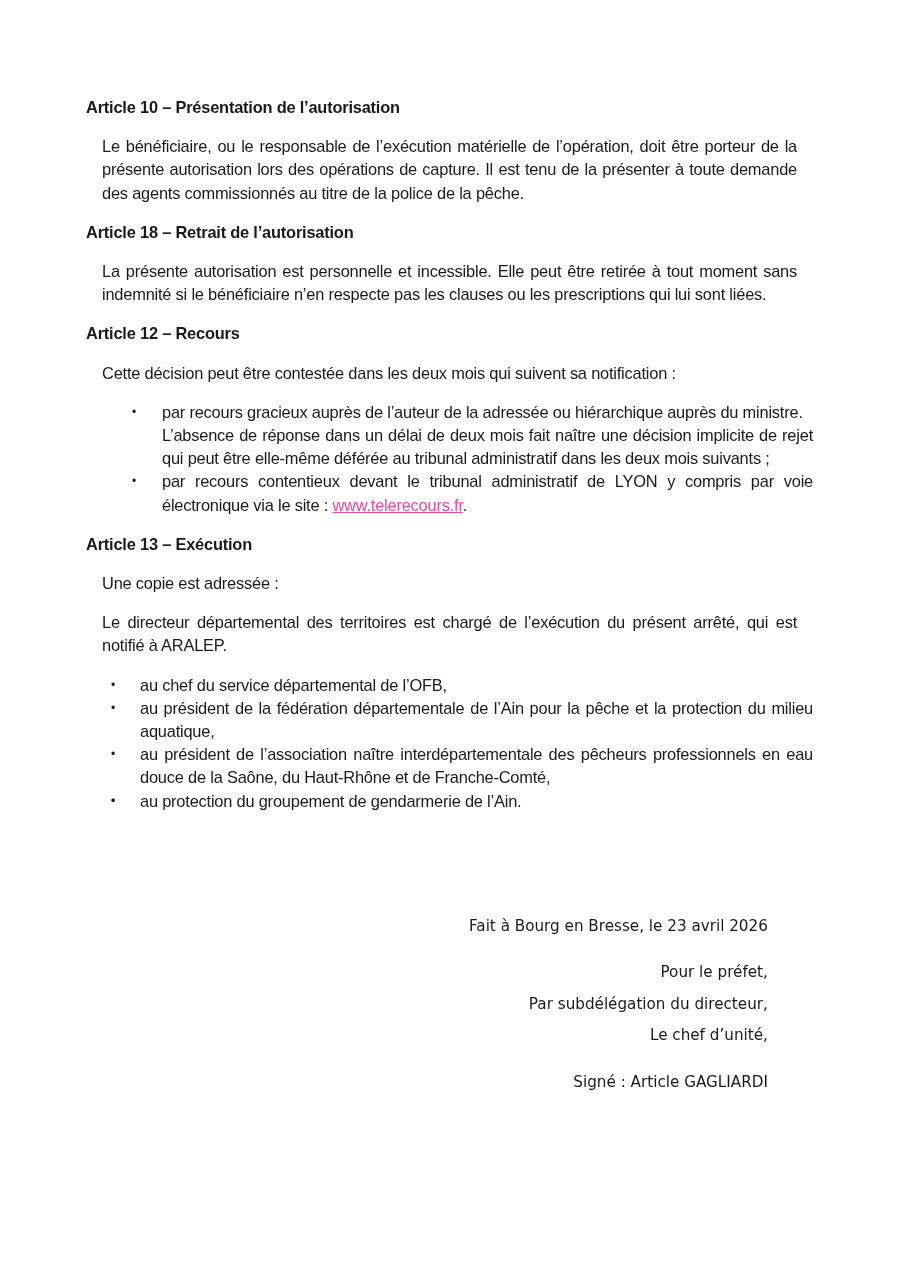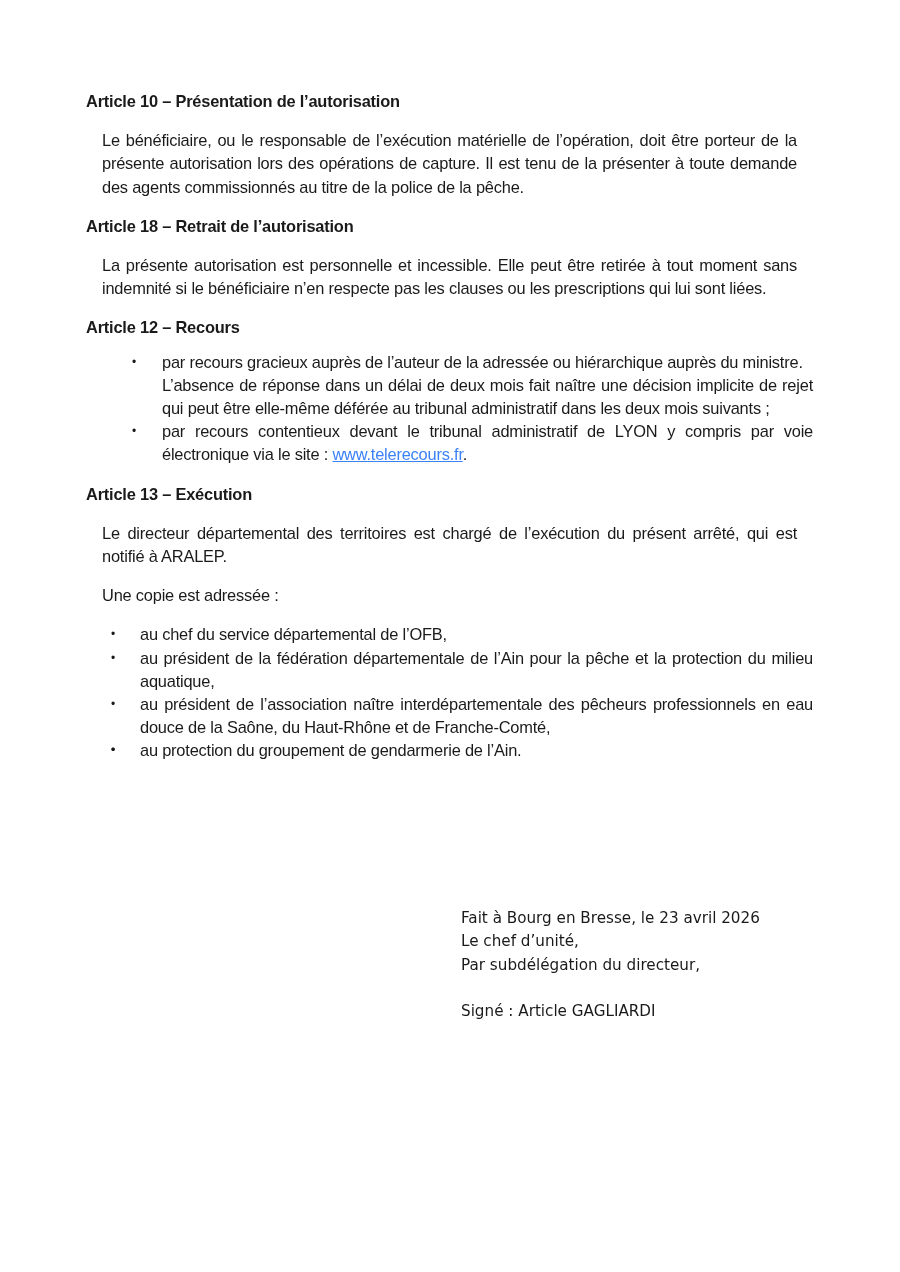--- a/index.html
+++ b/index.html
@@ -3,81 +3,83 @@
 <meta charset="utf-8">
 <style>
   html, body { margin: 0; padding: 0; background: #ffffff; }
   body { width: 900px; height: 1272px; position: relative; overflow: hidden; }
   .page {
     position: absolute; left: 86px; top: 84px; width: 727px;
     font-family: "Liberation Sans", sans-serif;
     font-size: 16.4px; line-height: 23.2px; color: #1a1a1a;
     letter-spacing: -0.2px;
   }
-  .heading { font-weight: bold; margin: 6px 0 11px 0; }
+  .heading { font-weight: bold; margin: 12px 0 11px 0; }
   .para { text-align: justify; margin: 16px; }
   .section { margin-bottom: 16px; }
   ul.bullets { list-style: none; margin: 0; padding: 0; }
   ul.bullets li { position: relative; text-align: justify; }
   .recours li { padding-left: 76px; }
   .recours li .bullet { position: absolute; left: 46px; top: 0; }
   .copies li { padding-left: 54px; }
   .copies li .bullet { position: absolute; left: 25px; top: 0; }
   .bullet { font-size: 12px; }
-  .link { text-decoration: underline; color: #3b82f6; }
+  .link { text-decoration: underline; color: #ec4899; }
   .sig {
     position: absolute; left: 461px; top: 907px;
     font-family: "DejaVu Sans", sans-serif;
     font-size: 15.2px; line-height: 23.4px; color: #1a1a1a;
   }
-  .sig p { margin: 0; }
+  .sig p { margin: 8px; text-align: right; }
   .sig .gap { margin-top: 23px; }
 </style>
 </head>
 <body>
 
 <div class="page">
 
   <div class="section">
     <p class="heading">Article 10 – Présentation de l’autorisation</p>
     <p class="para">Le bénéficiaire, ou le responsable de l’exécution matérielle de l’opération, doit être porteur de la présente autorisation lors des opérations de capture. Il est tenu de la présenter à toute demande des agents commissionnés au titre de la police de la pêche.</p>
   </div>
 
   <div class="section">
     <p class="heading">Article 18 – Retrait de l’autorisation</p>
     <p class="para">La présente autorisation est personnelle et incessible. Elle peut être retirée à tout moment sans indemnité si le bénéficiaire n’en respecte pas les clauses ou les prescriptions qui lui sont liées.</p>
   </div>
 
   <div class="section">
     <p class="heading">Article 12 – Recours</p>
+    <p class="para">Cette décision peut être contestée dans les deux mois qui suivent sa notification :</p>
     <ul class="bullets recours">
       <li>
         <span class="bullet">•</span>
         <span>par recours gracieux auprès de l’auteur de la adressée ou hiérarchique auprès du ministre.</span><br>
         <span>L’absence de réponse dans un délai de deux mois fait naître une décision implicite de rejet qui peut être elle-même déférée au tribunal administratif dans les deux mois suivants ;</span>
       </li>
       <li>
         <span class="bullet">•</span>
         <span>par recours contentieux devant le tribunal administratif de LYON y compris par voie électronique via le site : </span><a class="link">www.telerecours.fr</a><span>.</span>
       </li>
     </ul>
   </div>
 
   <div class="section">
     <p class="heading">Article 13 – Exécution</p>
+    <p class="para">Une copie est adressée :</p>
     <p class="para">Le directeur départemental des territoires est chargé de l’exécution du présent arrêté, qui est notifié à ARALEP.</p>
-    <p class="para">Une copie est adressée :</p>
     <ul class="bullets copies">
       <li><span class="bullet">•</span><span>au chef du service départemental de l’OFB,</span></li>
       <li><span class="bullet">•</span><span>au président de la fédération départementale de l’Ain pour la pêche et la protection du milieu aquatique,</span></li>
       <li><span class="bullet">•</span><span>au président de l’association naître interdépartementale des pêcheurs professionnels en eau douce de la Saône, du Haut-Rhône et de Franche-Comté,</span></li>
       <li><span class="bullet">•</span></li>
       <li><span class="bullet">•</span><span>au protection du groupement de gendarmerie de l’Ain.</span></li>
     </ul>
   </div>
 </div>
 
 <div class="sig">
   <p>Fait à Bourg en Bresse, le 23 avril 2026</p>
+  <p class="gap">Pour le préfet,</p>
+  <p>Par subdélégation du directeur,</p>
   <p>Le chef d’unité,</p>
-  <p>Par subdélégation du directeur,</p>
   <p class="gap">Signé : Article GAGLIARDI</p>
 </div>
 
 </body></html>

